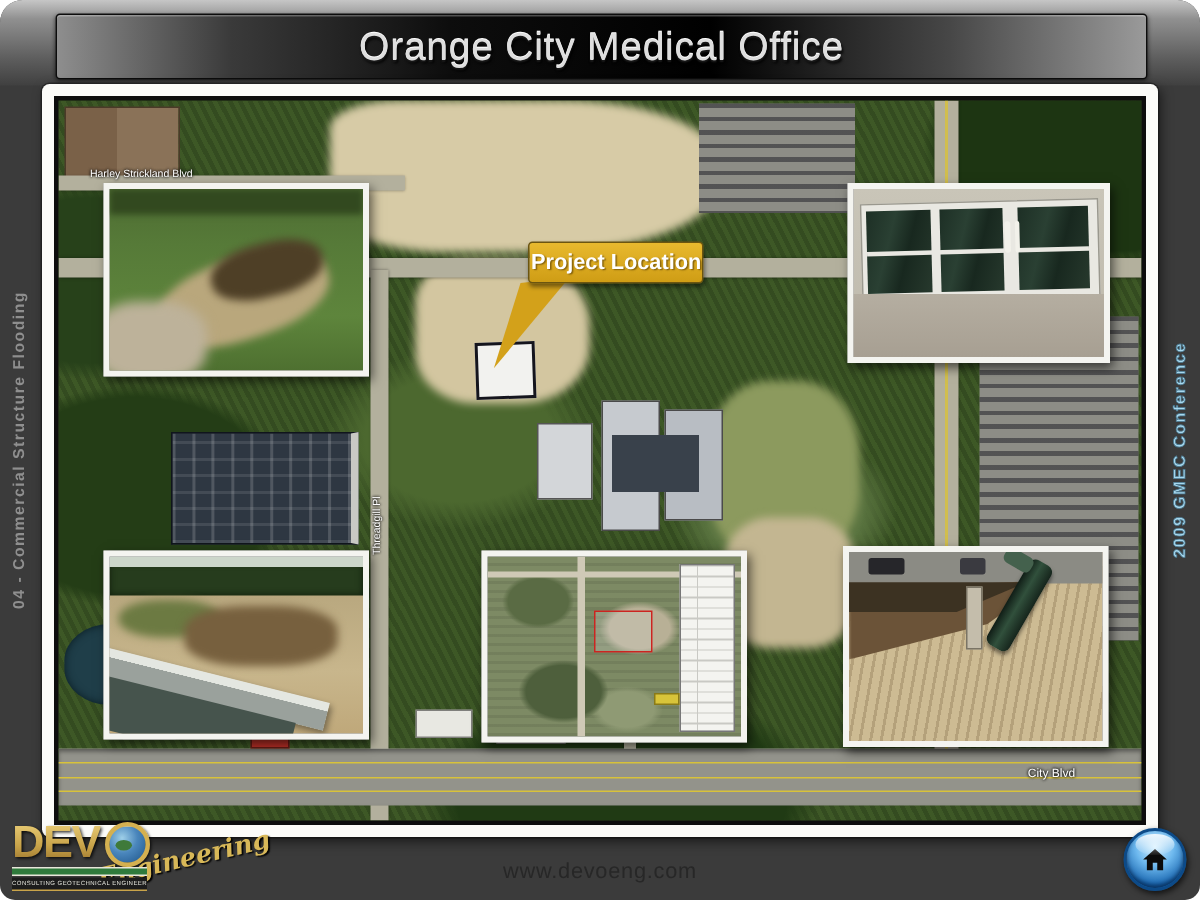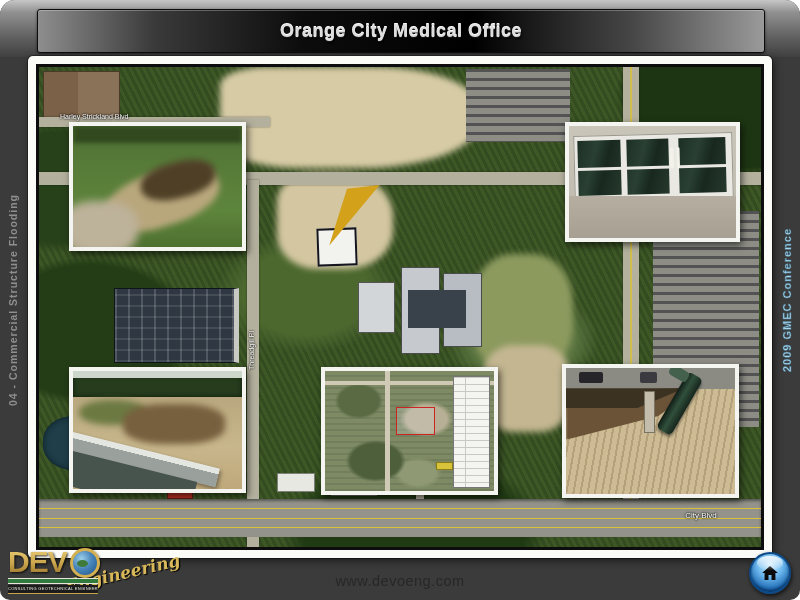--- a/index.html
+++ b/index.html
@@ -6,21 +6,21 @@
             font-family:"Liberation Sans",sans-serif;}
   .slide{position:absolute;inset:0;background:#3b3b3b;border-radius:15px 15px 10px 10px;overflow:hidden;}
 
   
   .header-band{position:absolute;left:0;top:0;width:800px;height:57px;
     background:linear-gradient(180deg,#c6c6c6 0%,#909090 22%,#5e5e5e 68%,#404040 100%);}
   .title-bar{position:absolute;left:37px;top:9px;width:726px;height:42px;border-radius:3px;
     background:linear-gradient(90deg,#8e8e8e 0%,#3a3a3a 16%,#0d0d0d 36%,#000 60%,#474747 82%,#9a9a9a 100%);
     border:1px solid #0c0c0c;display:flex;align-items:center;justify-content:center;
     box-shadow:inset 0 1px 0 rgba(255,255,255,.28),0 1px 3px rgba(0,0,0,.55);}
-  .title-text{font-size:18px;font-weight:bold;letter-spacing:.5px;color:#dedede;
+  .title-text{font-size:26px;font-weight:normal;letter-spacing:.5px;color:#dedede;
     text-shadow:0 -1px 0 #ffffff,0 1px 1px #1a1a1a,1px 2px 2px #000;}
 
   
   .v-side{position:absolute;top:50%;writing-mode:vertical-rl;transform:translateY(-50%) rotate(180deg);
     white-space:nowrap;font-weight:bold;letter-spacing:1px;}
   .v-side.left{left:7px;font-size:10.5px;color:#8f8f8f;}
   .v-side.right{right:7px;font-size:11px;color:#a8d8ee;-webkit-text-stroke:.5px #4a7a92;}
 
   
   .panel{position:absolute;left:28px;top:56px;width:744px;height:502px;background:#fbfbf8;border-radius:5px;
@@ -243,20 +243,23 @@
       <div class="bldg b-w1"></div>
       <div class="bldg b-w2"></div>
       <div class="bldg b-w3"></div>
       <div class="bldg b-w4"></div>
 
       <div class="street" style="left:2.9%;top:9.6%">Harley Strickland Blvd</div>
       <div class="street vertical" style="left:28.9%;top:55%">Threadgill Pl</div>
       <div class="street" style="left:89.5%;top:92.4%;font-size:8px">City Blvd</div>
 
       <div class="callout-tail"></div>
+      <div class="callout">
+        <span class="callout-text">Project Location</span>
+      </div>
 
       <div class="inset a">
         <div class="grass"></div>
         <div class="dk-top"></div>
         <div class="gully"></div>
         <div class="gully-dk"></div>
         <div class="path"></div>
       </div>
 
       <div class="inset b">

